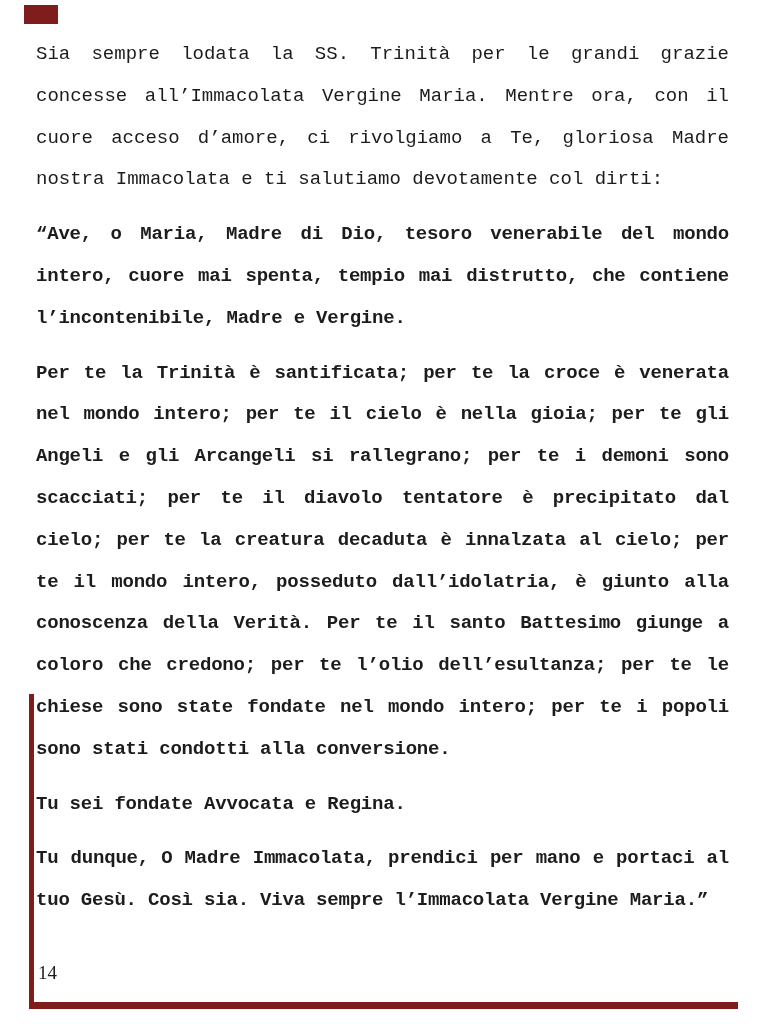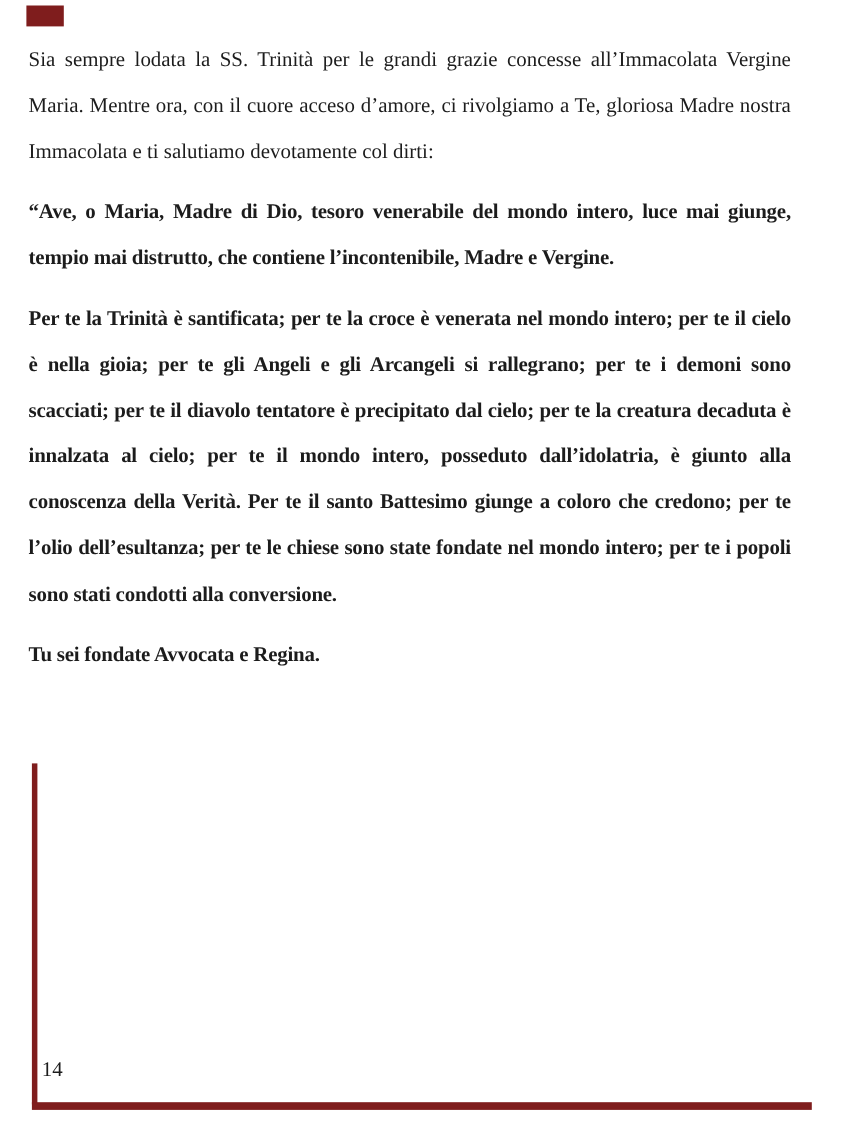--- a/index.html
+++ b/index.html
@@ -13,26 +13,27 @@
     width: 768px;
     height: 1024px;
     background: var(--background);
     position: relative;
     overflow: hidden;
     font-family: "Liberation Serif", "DejaVu Serif", serif;
     color: var(--text);
   }
   .content {
     position: absolute;
-    left: 26px;
+    left: 36px;
     top: 34px;
     width: 693px;
     text-align: justify;
     font-size: 19px;
     line-height: 2.2;
+    font-family: Liberation Mono, monospace;
   }
   .para {
     margin: 0 0 13px 0;
   }
   .para.bold {
     font-weight: bold;
     letter-spacing: -0.2px;
   }
   .page-number {
     position: absolute;
@@ -67,18 +68,19 @@
 </style>
 </head>
 <body>
 
 <div class="mark mark-topleft"></div>
 <div class="mark mark-left"></div>
 <div class="mark mark-bottom"></div>
 
 <main class="content">
   <p class="para regular">Sia sempre lodata la SS. Trinità per le grandi grazie concesse all’Immacolata Vergine Maria. Mentre ora, con il cuore acceso d’amore, ci rivolgiamo a Te, gloriosa Madre nostra Immacolata e ti salutiamo devotamente col dirti:</p>
-  <p class="para bold">“Ave, o Maria, Madre di Dio, tesoro venerabile del mondo intero, luce mai giunge, tempio mai distrutto, che contiene l’incontenibile, Madre e Vergine.</p>
+  <p class="para bold">“Ave, o Maria, Madre di Dio, tesoro venerabile del mondo intero, cuore mai spenta, tempio mai distrutto, che contiene l’incontenibile, Madre e Vergine.</p>
   <p class="para bold">Per te la Trinità è santificata; per te la croce è venerata nel mondo intero; per te il cielo è nella gioia; per te gli Angeli e gli Arcangeli si rallegrano; per te i demoni sono scacciati; per te il diavolo tentatore è precipitato dal cielo; per te la creatura decaduta è innalzata al cielo; per te il mondo intero, posseduto dall’idolatria, è giunto alla conoscenza della Verità. Per te il santo Battesimo giunge a coloro che credono; per te l’olio dell’esultanza; per te le chiese sono state fondate nel mondo intero; per te i popoli sono stati condotti alla conversione.</p>
   <p class="para bold">Tu sei fondate Avvocata e Regina.</p>
+  <p class="para bold">Tu dunque, O Madre Immacolata, prendici per mano e portaci al tuo Gesù. Così sia. Viva sempre l’Immacolata Vergine Maria.”</p>
 </main>
 
 <footer class="page-number">14</footer>
 
 </body></html>

